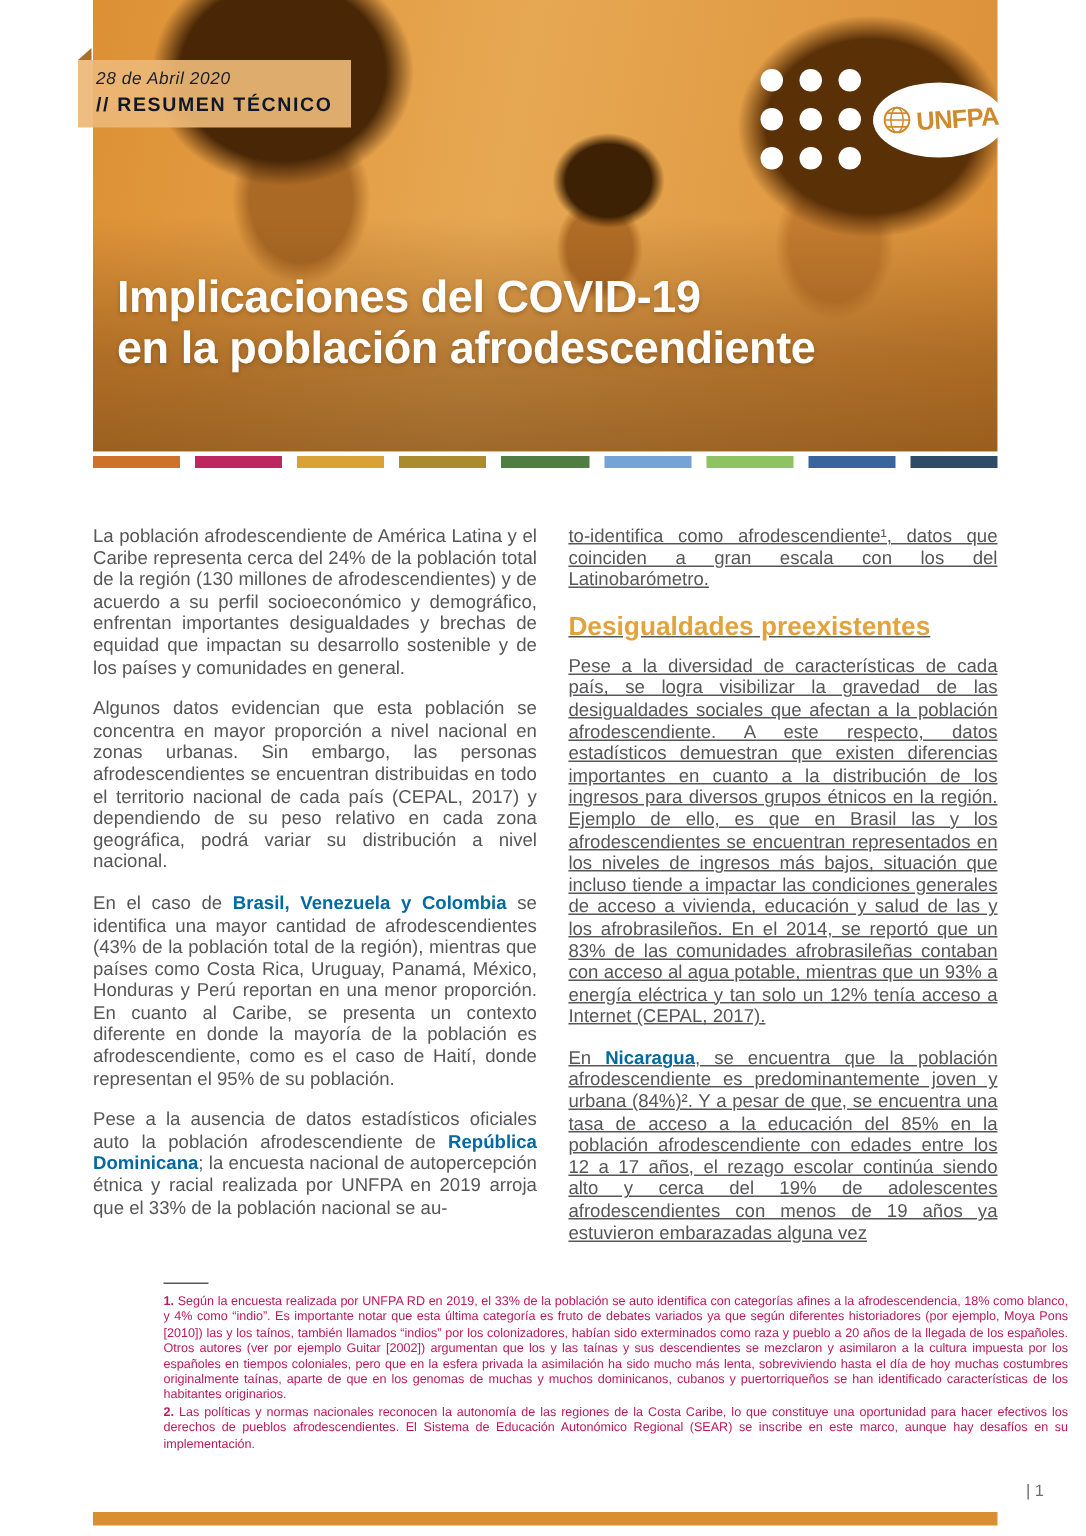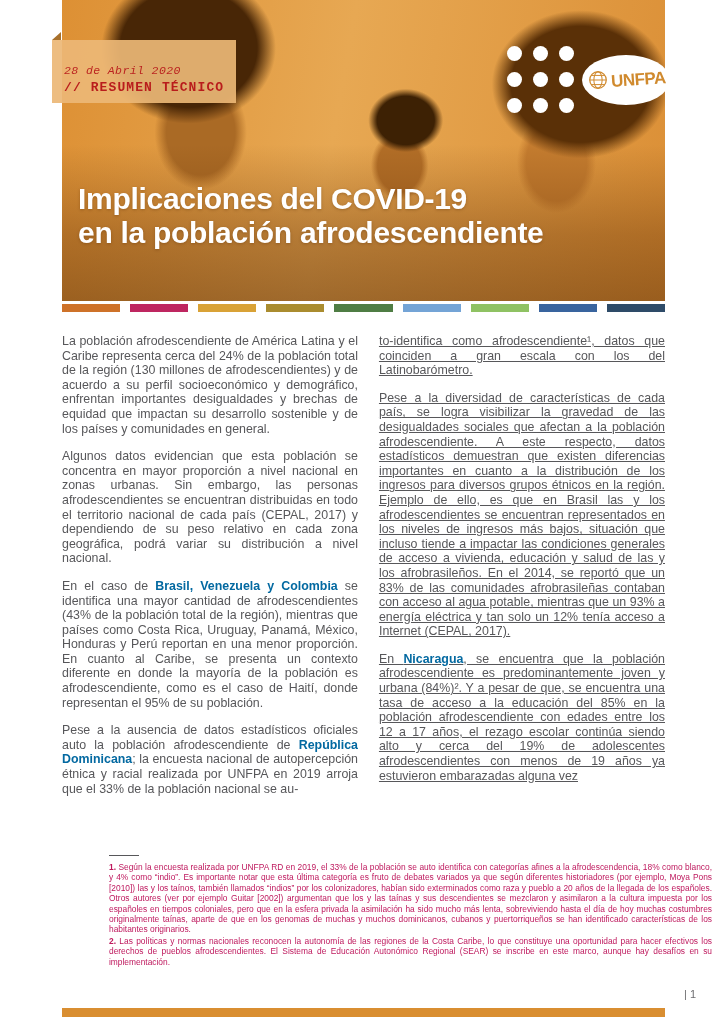--- a/index.html
+++ b/index.html
@@ -16,22 +16,22 @@
       radial-gradient(ellipse 52px 44px at 57% 40%, #3d2104 0%, #3d2104 55%, rgba(61,33,4,0) 72%),
       radial-gradient(ellipse 40px 48px at 56% 55%, #b26e27 0%, #b26e27 55%, rgba(178,110,39,0) 72%),
       radial-gradient(ellipse 118px 102px at 21% 16%, #482606 0%, #482606 58%, rgba(72,38,6,0) 74%),
       radial-gradient(ellipse 66px 82px at 23% 44%, #aa6a25 0%, #aa6a25 52%, rgba(170,106,37,0) 70%),
       linear-gradient(100deg, #dd9034 0%, #e7a853 45%, #db8f36 100%);
   }
   .photo-shade{position:absolute;left:0;top:0;width:100%;height:100%;
     background:linear-gradient(180deg, rgba(122,62,10,0) 48%, rgba(101,51,8,0.38) 78%, rgba(88,44,6,0.5) 100%);}
   
   .badge{
-    position:absolute;left:52px;top:40px;padding:24px 12px 8px 12px;
-    background:rgba(236,183,118,0.92);color:#b91c1c;z-index:4;font-family:Liberation Mono, monospace;
+    position:absolute;left:52px;top:40px;padding:7px 12px 8px 12px;
+    background:rgba(236,183,118,0.92);color:#0f172a;z-index:4;
   }
   .badge::before{content:'';position:absolute;left:0;top:-8px;width:0;height:0;
     border-bottom:8px solid #a8702b;border-left:9px solid transparent;}
   .badge-date{font-style:italic;font-size:11.5px;letter-spacing:0.4px;opacity:0.95;}
   .badge-label{font-weight:bold;font-size:13px;letter-spacing:1.1px;margin-top:3px;}
   
   .logo{position:absolute;left:507px;top:46px;z-index:4;display:flex;align-items:center;}
   .dots{display:grid;grid-template-columns:repeat(3,15px);grid-auto-rows:15px;gap:11px;}
   .dot{width:15px;height:15px;border-radius:50%;background:#ffffff;}
   .oval{
@@ -43,21 +43,21 @@
   
   .title-block{position:absolute;left:78px;top:182px;z-index:3;color:#ffffff;}
   .title-line{font-weight:bold;font-size:30px;line-height:34px;letter-spacing:-0.3px;
     text-shadow:0 1px 3px rgba(90,45,5,0.35);}
   .subtitle{font-size:22px;line-height:26px;margin-top:2px;font-weight:normal;
     text-shadow:0 1px 3px rgba(90,45,5,0.35);}
   
   .strip{position:absolute;left:62px;top:304px;width:603px;display:flex;gap:10px;}
   .strip-seg{height:8px;flex:1 1 auto;}
   
-  .columns{position:absolute;left:62px;top:334px;width:603px;display:flex;gap:21px;
+  .columns{position:absolute;left:62px;top:350px;width:603px;display:flex;gap:21px;
     color:#57575a;font-size:12.4px;line-height:14.6px;}
   .col{text-align:justify;}
   .col-left{width:300px;}
   .col-right{width:290px;text-decoration:underline;}
   .para{margin:0 0 13px 0;}
   .para .b{font-weight:bold;color:#0369a1;}
   .section-heading{color:#e2a23c;font-weight:bold;font-size:17.5px;line-height:20px;
     margin:6px 0 10px 0;text-align:left;}
   
   .footnotes{position:absolute;left:62px;top:855px;width:603px;color:#be185d;margin-left:47px;}
@@ -126,20 +126,21 @@
   <div class="columns">
     <div class="col col-left">
         <p class="para"><span>La población afrodescendiente de América Latina y el Caribe representa cerca del 24% de la población total de la región (130 millones de afrodescendientes) y de acuerdo a su perfil socioeconómico y demográfico, enfrentan importantes desigualdades y brechas de equidad que impactan su desarrollo sostenible y de los países y comunidades en general.</span></p>
         <p class="para"><span>Algunos datos evidencian que esta población se concentra en mayor proporción a nivel nacional en zonas urbanas. Sin embargo, las personas afrodescendientes se encuentran distribuidas en todo el territorio nacional de cada país (CEPAL, 2017) y dependiendo de su peso relativo en cada zona geográfica, podrá variar su distribución a nivel nacional.</span></p>
         <p class="para"><span>En el caso de </span><span class="b">Brasil, Venezuela y Colombia</span><span> se identifica una mayor cantidad de afrodescendientes (43% de la población total de la región), mientras que países como Costa Rica, Uruguay, Panamá, México, Honduras y Perú reportan en una menor proporción. En cuanto al Caribe, se presenta un contexto diferente en donde la mayoría de la población es afrodescendiente, como es el caso de Haití, donde representan el 95% de su población.</span></p>
         <p class="para"><span>Pese a la ausencia de datos estadísticos oficiales auto la población afrodescendiente de </span><span class="b">República Dominicana</span><span>; la encuesta nacional de autopercepción étnica y racial realizada por UNFPA en 2019 arroja que el 33% de la población nacional se au-</span></p>
       </div>
     <div class="col col-right">
         <p class="para"><span>to-identifica como afrodescendiente¹, datos que coinciden a gran escala con los del Latinobarómetro.</span></p>
         <div class="section-heading">
+          <div>Desigualdades preexistentes</div>
         </div>
         <p class="para"><span>Pese a la diversidad de características de cada país, se logra visibilizar la gravedad de las desigualdades sociales que afectan a la población afrodescendiente. A este respecto, datos estadísticos demuestran que existen diferencias importantes en cuanto a la distribución de los ingresos para diversos grupos étnicos en la región. Ejemplo de ello, es que en Brasil las y los afrodescendientes se encuentran representados en los niveles de ingresos más bajos, situación que incluso tiende a impactar las condiciones generales de acceso a vivienda, educación y salud de las y los afrobrasileños. En el 2014, se reportó que un 83% de las comunidades afrobrasileñas contaban con acceso al agua potable, mientras que un 93% a energía eléctrica y tan solo un 12% tenía acceso a Internet (CEPAL, 2017).</span></p>
         <p class="para"><span>En </span><span class="b">Nicaragua</span><span>, se encuentra que la población afrodescendiente es predominantemente joven y urbana (84%)². Y a pesar de que, se encuentra una tasa de acceso a la educación del 85% en la población afrodescendiente con edades entre los 12 a 17 años, el rezago escolar continúa siendo alto y cerca del 19% de adolescentes afrodescendientes con menos de 19 años ya estuvieron embarazadas alguna vez</span></p>
       </div>
   </div>
 
   <div class="footnotes">
     <div class="fn-rule"></div>
     <div>
         <p class="fn"><span class="num">1. </span><span>Según la encuesta realizada por UNFPA RD en 2019, el 33% de la población se auto identifica con categorías afines a la afrodescendencia, 18% como blanco, y 4% como “indio”. Es importante notar que esta última categoría es fruto de debates variados ya que según diferentes historiadores (por ejemplo, Moya Pons [2010]) las y los taínos, también llamados “indios” por los colonizadores, habían sido exterminados como raza y pueblo a 20 años de la llegada de los españoles. Otros autores (ver por ejemplo Guitar [2002]) argumentan que los y las taínas y sus descendientes se mezclaron y asimilaron a la cultura impuesta por los españoles en tiempos coloniales, pero que en la esfera privada la asimilación ha sido mucho más lenta, sobreviviendo hasta el día de hoy muchas costumbres originalmente taínas, aparte de que en los genomas de muchas y muchos dominicanos, cubanos y puertorriqueños se han identificado características de los habitantes originarios.</span></p>

